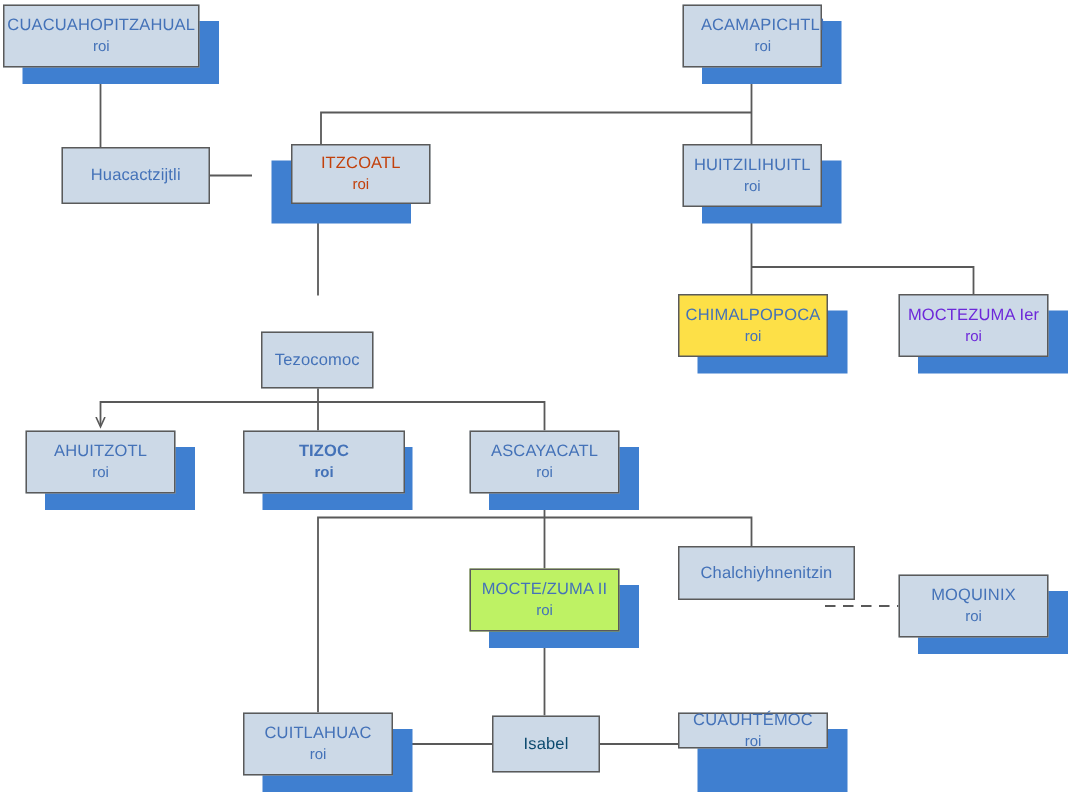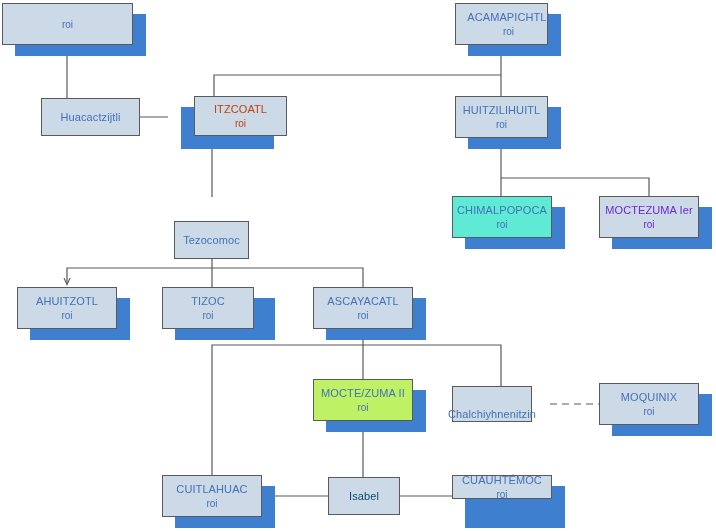--- a/index.html
+++ b/index.html
@@ -74,65 +74,66 @@
       <div class="shadow" style="left: 30px; top: 298px; width: 100px; height: 42px; background: rgb(63, 127, 208);"></div>
       <div class="shadow" style="left: 175px; top: 298px; width: 100px; height: 42px; background: rgb(63, 127, 208);"></div>
       <div class="shadow" style="left: 326px; top: 298px; width: 100px; height: 42px; background: rgb(63, 127, 208);"></div>
       <div class="shadow" style="left: 326px; top: 390px; width: 100px; height: 42px; background: rgb(63, 127, 208);"></div>
       <div class="shadow" style="left: 612px; top: 394px; width: 100px; height: 42px; background: rgb(63, 127, 208);"></div>
       <div class="shadow" style="left: 175px; top: 486px; width: 100px; height: 42px; background: rgb(63, 127, 208);"></div>
       <div class="shadow" style="left: 465px; top: 486px; width: 100px; height: 42px; background: rgb(63, 127, 208);"></div>
     </div>
   <div id="node-layer">
       <div class="node" style="left: 2px; top: 3px; width: 131px; height: 42px; background: rgb(204, 217, 231); border-color: rgb(90, 90, 90); color: rgb(68, 114, 184);">
+        <div class="nm">CUACUAHOPITZAHUAL</div>
         <div class="sub">roi</div>
       </div>
       <div class="node" style="left: 455px; top: 3px; width: 93px; height: 42px; background: rgb(204, 217, 231); border-color: rgb(90, 90, 90); color: rgb(68, 114, 184); padding-left: 14px;">
         <div class="nm">ACAMAPICHTLI</div>
         <div class="sub">roi</div>
       </div>
       <div class="node single" style="left: 41px; top: 98px; width: 99px; height: 38px; background: rgb(204, 217, 231); border-color: rgb(90, 90, 90); color: rgb(68, 114, 184);">
         <div class="nm">Huacactzijtli</div>
       </div>
       <div class="node" style="left: 168px; top: 96px; width: 93px; height: 40px; background: rgb(204, 217, 231); border-color: rgb(90, 90, 90); color: #c2410c; margin-left: 26px;">
         <div class="nm">ITZCOATL</div>
         <div class="sub">roi</div>
       </div>
       <div class="node" style="left: 455px; top: 96px; width: 93px; height: 42px; background: rgb(204, 217, 231); border-color: rgb(90, 90, 90); color: rgb(68, 114, 184);">
         <div class="nm">HUITZILIHUITL</div>
         <div class="sub">roi</div>
       </div>
       <div class="node single" style="left: 174px; top: 197px; width: 75px; height: 38px; background: rgb(204, 217, 231); border-color: rgb(90, 90, 90); color: rgb(68, 114, 184); margin-top: 24px;">
         <div class="nm">Tezocomoc</div>
       </div>
-      <div class="node" style="left: 452px; top: 196px; width: 100px; height: 42px; background: #5eead4; border-color: rgb(90, 90, 90); color: rgb(68, 114, 184);">
+      <div class="node" style="left: 452px; top: 196px; width: 100px; height: 42px; background: #fde047; border-color: rgb(90, 90, 90); color: rgb(68, 114, 184);">
         <div class="nm">CHIMALPOPOCA</div>
         <div class="sub">roi</div>
       </div>
       <div class="node" style="left: 599px; top: 196px; width: 100px; height: 42px; background: rgb(204, 217, 231); border-color: rgb(90, 90, 90); color: #6d28d9;">
         <div class="nm">MOCTEZUMA Ier</div>
         <div class="sub">roi</div>
       </div>
       <div class="node" style="left: 17px; top: 287px; width: 100px; height: 42px; background: rgb(204, 217, 231); border-color: rgb(90, 90, 90); color: rgb(68, 114, 184);">
         <div class="nm">AHUITZOTL</div>
         <div class="sub">roi</div>
       </div>
-      <div class="node" style="left: 162px; top: 287px; width: 92px; height: 42px; background: rgb(204, 217, 231); border-color: rgb(90, 90, 90); color: rgb(68, 114, 184);">
+      <div class="node" style="left: 162px; top: 287px; width: 108px; height: 42px; background: rgb(204, 217, 231); border-color: rgb(90, 90, 90); color: rgb(68, 114, 184); font-weight: bold;">
         <div class="nm">TIZOC</div>
         <div class="sub">roi</div>
       </div>
       <div class="node" style="left: 313px; top: 287px; width: 100px; height: 42px; background: rgb(204, 217, 231); border-color: rgb(90, 90, 90); color: rgb(68, 114, 184);">
         <div class="nm">ASCAYACATL</div>
         <div class="sub">roi</div>
       </div>
       <div class="node" style="left: 313px; top: 379px; width: 100px; height: 42px; background: #bef264; border-color: rgb(90, 90, 90); color: rgb(68, 114, 184);">
         <div class="nm">MOCTE/ZUMA II</div>
         <div class="sub">roi</div>
       </div>
-      <div class="node single" style="left: 452px; top: 386px; width: 80px; height: 36px; background: rgb(204, 217, 231); border-color: rgb(90, 90, 90); color: rgb(68, 114, 184); justify-content: flex-end;">
+      <div class="node single" style="left: 452px; top: 364px; width: 118px; height: 36px; background: rgb(204, 217, 231); border-color: rgb(90, 90, 90); color: rgb(68, 114, 184);">
         <div class="nm">Chalchiyhnenitzin</div>
       </div>
       <div class="node" style="left: 599px; top: 383px; width: 100px; height: 42px; background: rgb(204, 217, 231); border-color: rgb(90, 90, 90); color: rgb(68, 114, 184);">
         <div class="nm">MOQUINIX</div>
         <div class="sub">roi</div>
       </div>
       <div class="node" style="left: 162px; top: 475px; width: 100px; height: 42px; background: rgb(204, 217, 231); border-color: rgb(90, 90, 90); color: rgb(68, 114, 184);">
         <div class="nm">CUITLAHUAC</div>
         <div class="sub">roi</div>
       </div>

